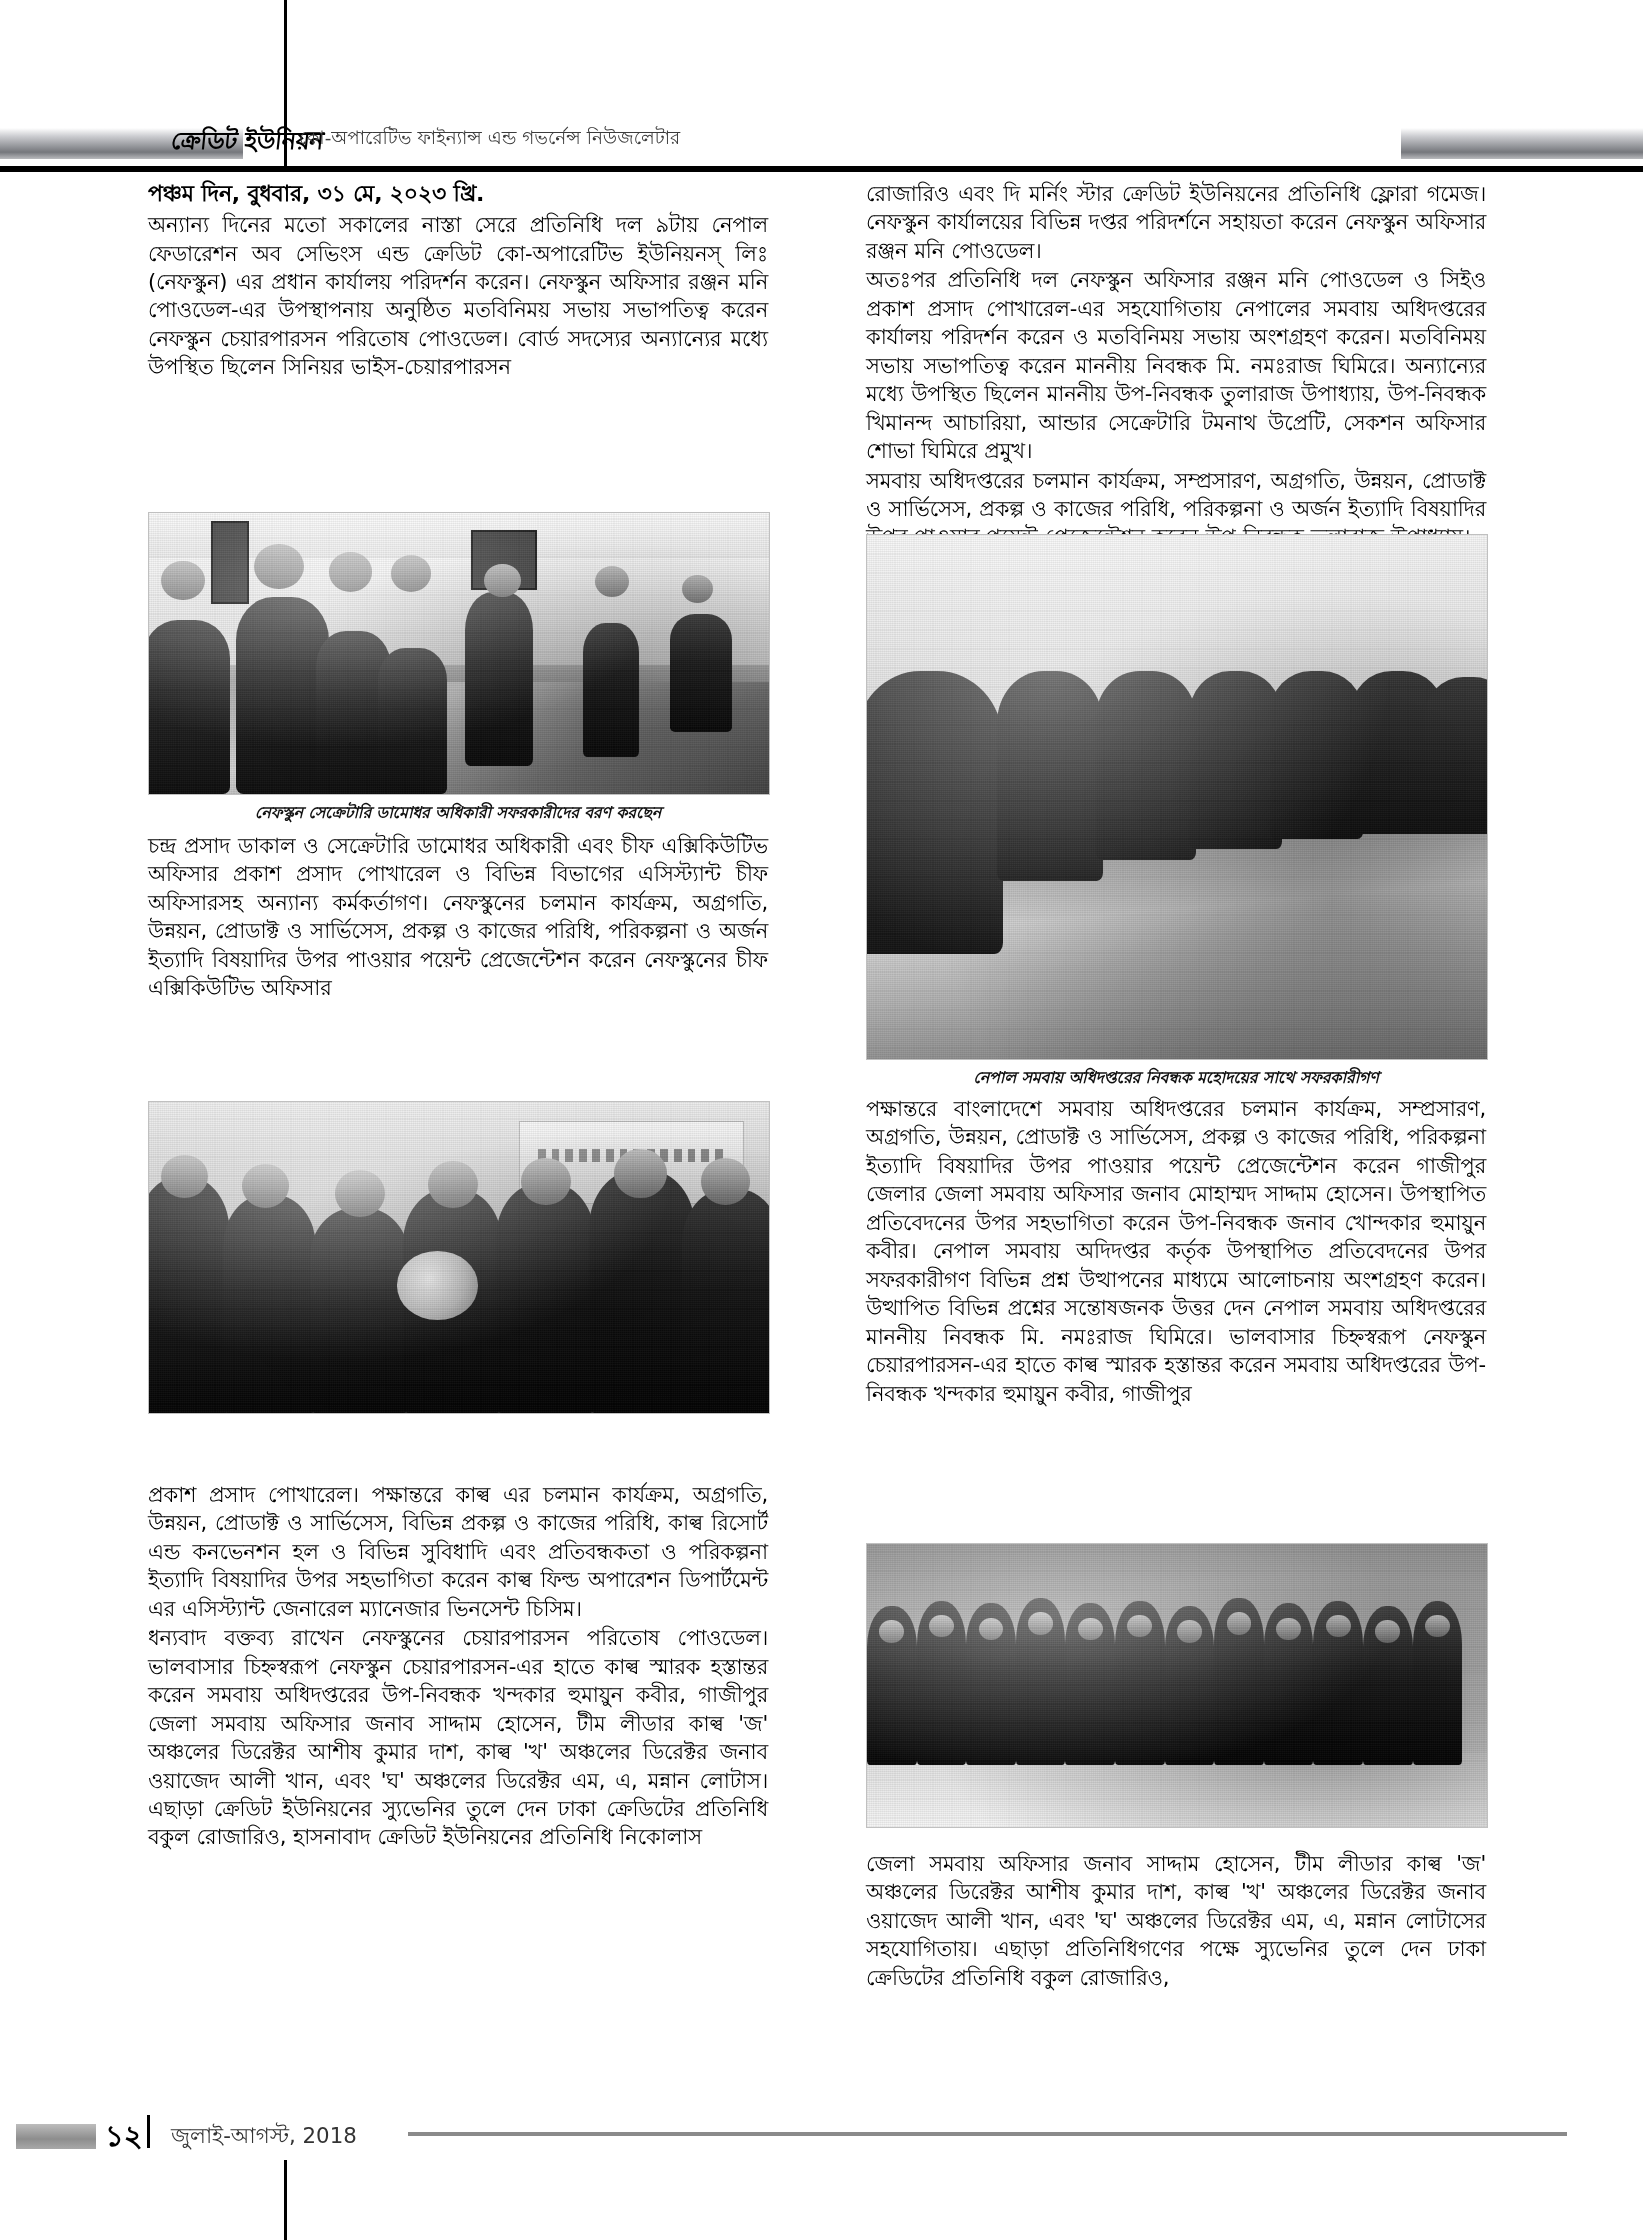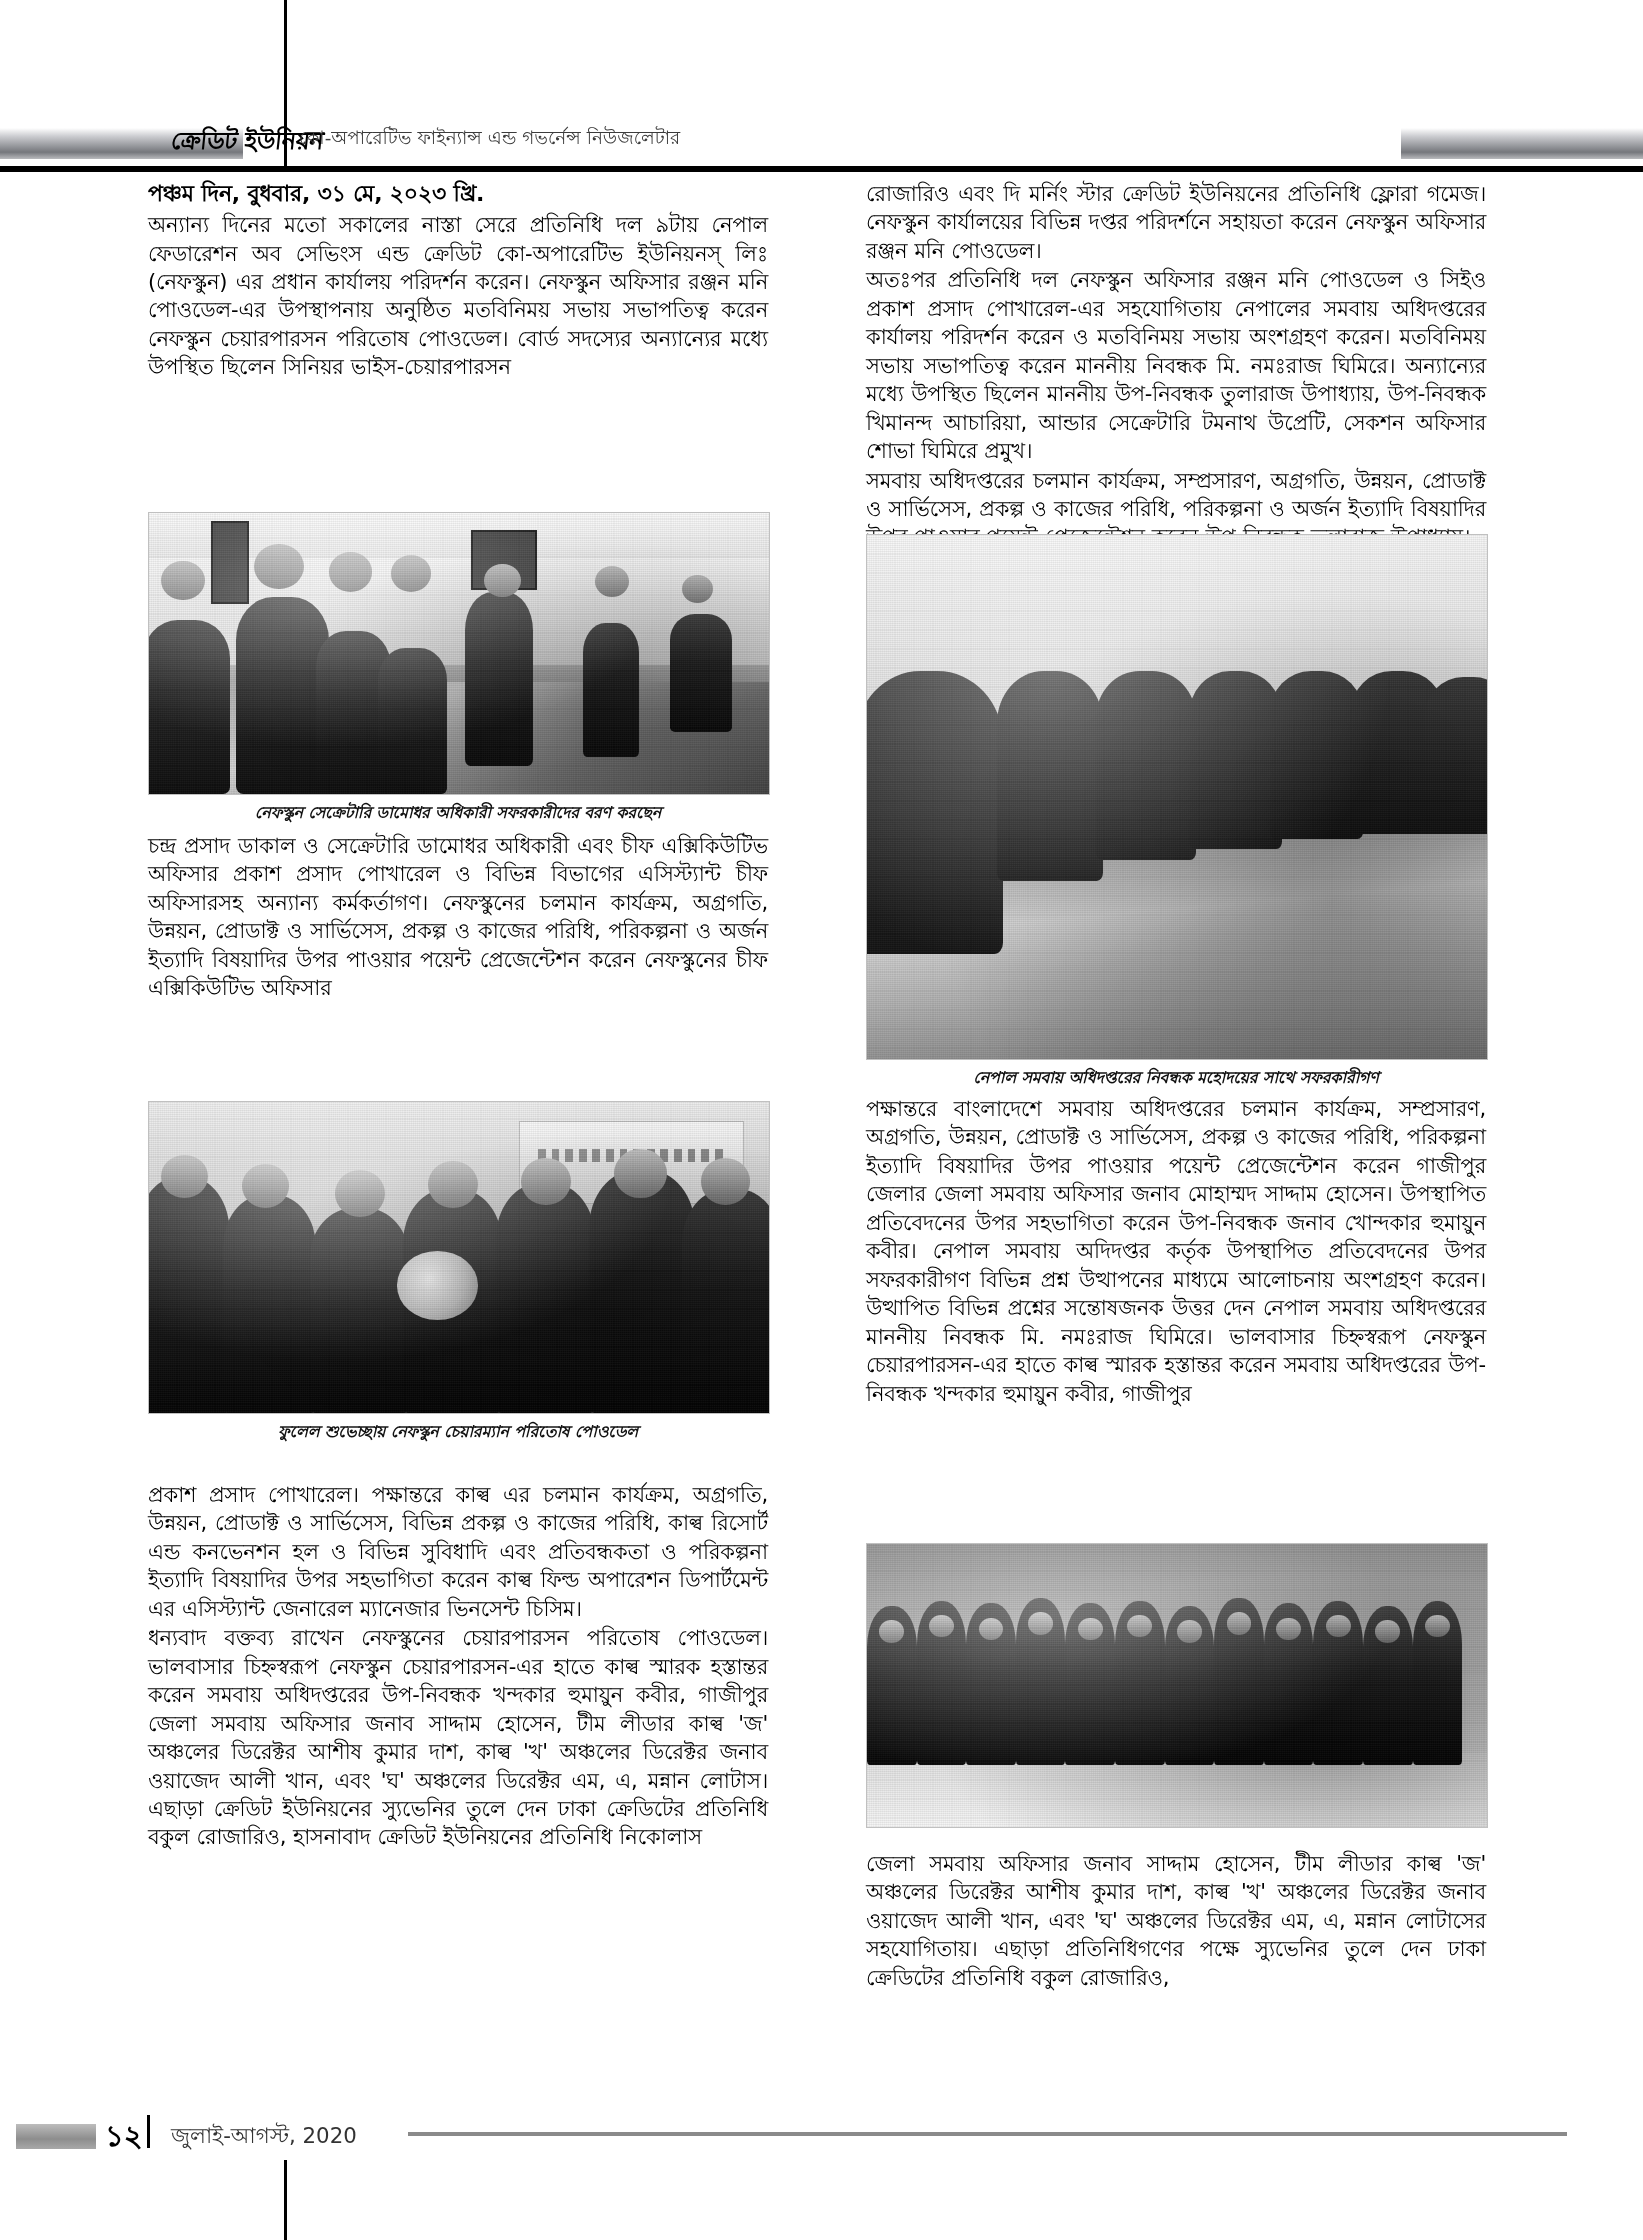--- a/index.html
+++ b/index.html
@@ -230,21 +230,20 @@
       <div class="p" style="left:56%;width:16%;height:74%;"></div>
       <div class="h" style="left:60%;top:18%;width:8%;height:15%;"></div>
       <div class="p" style="left:71%;width:17%;height:78%;"></div>
       <div class="h" style="left:75%;top:15%;width:8.5%;height:16%;"></div>
       <div class="p" style="left:86%;width:16%;height:72%;"></div>
       <div class="h" style="left:89%;top:18%;width:8%;height:15%;"></div>
       <div class="bouquet" style="left:40%;top:48%;width:13%;height:22%;"></div>
       <div class="vig"></div>
         <div class="grain"></div>
     </div>
-    <div class="caption">ফুলেল শুভেচ্ছায় নেফস্কুন চেয়ারম্যান পরিতোষ পোওডেল</div>
   </div>
 
   <div class="col col-left" style="top:1481px;">
     <p class="body">প্রকাশ প্রসাদ পোখারেল। পক্ষান্তরে কাল্ব এর চলমান কার্যক্রম, অগ্রগতি, উন্নয়ন, প্রোডাক্ট ও সার্ভিসেস, বিভিন্ন প্রকল্প ও কাজের পরিধি, কাল্ব রিসোর্ট এন্ড কনভেনশন হল ও বিভিন্ন সুবিধাদি এবং প্রতিবন্ধকতা ও পরিকল্পনা ইত্যাদি বিষয়াদির উপর সহভাগিতা করেন কাল্ব ফিল্ড অপারেশন ডিপার্টমেন্ট এর এসিস্ট্যান্ট জেনারেল ম্যানেজার ভিনসেন্ট চিসিম।</p>
     <p class="body">ধন্যবাদ বক্তব্য রাখেন নেফস্কুনের চেয়ারপারসন পরিতোষ পোওডেল। ভালবাসার চিহ্নস্বরূপ নেফস্কুন চেয়ারপারসন-এর হাতে কাল্ব স্মারক হস্তান্তর করেন সমবায় অধিদপ্তরের উপ-নিবন্ধক খন্দকার হুমায়ুন কবীর, গাজীপুর জেলা সমবায় অফিসার জনাব সাদ্দাম হোসেন, টীম লীডার কাল্ব 'জ' অঞ্চলের ডিরেক্টর আশীষ কুমার দাশ, কাল্ব 'খ' অঞ্চলের ডিরেক্টর জনাব ওয়াজেদ আলী খান, এবং 'ঘ' অঞ্চলের ডিরেক্টর এম, এ, মন্নান লোটাস। এছাড়া ক্রেডিট ইউনিয়নের স্যুভেনির তুলে দেন ঢাকা ক্রেডিটের প্রতিনিধি বকুল রোজারিও, হাসনাবাদ ক্রেডিট ইউনিয়নের প্রতিনিধি নিকোলাস</p>
   </div>
 
   <div class="col col-right">
     <p class="body">রোজারিও এবং দি মর্নিং স্টার ক্রেডিট ইউনিয়নের প্রতিনিধি ফ্লোরা গমেজ। নেফস্কুন কার্যালয়ের বিভিন্ন দপ্তর পরিদর্শনে সহায়তা করেন নেফস্কুন অফিসার রঞ্জন মনি পোওডেল।</p>
     <p class="body">অতঃপর প্রতিনিধি দল নেফস্কুন অফিসার রঞ্জন মনি পোওডেল ও সিইও প্রকাশ প্রসাদ পোখারেল-এর সহযোগিতায় নেপালের সমবায় অধিদপ্তরের কার্যালয় পরিদর্শন করেন ও মতবিনিময় সভায় অংশগ্রহণ করেন। মতবিনিময় সভায় সভাপতিত্ব করেন মাননীয় নিবন্ধক মি. নমঃরাজ ঘিমিরে। অন্যান্যের মধ্যে উপস্থিত ছিলেন মাননীয় উপ-নিবন্ধক তুলারাজ উপাধ্যায়, উপ-নিবন্ধক খিমানন্দ আচারিয়া, আন্ডার সেক্রেটারি টমনাথ উপ্রেটি, সেকশন অফিসার শোভা ঘিমিরে প্রমুখ।</p>
@@ -313,19 +312,19 @@
   </div>
 
   <div class="col col-right" style="top:1850px;">
     <p class="body">জেলা সমবায় অফিসার জনাব সাদ্দাম হোসেন, টীম লীডার কাল্ব 'জ' অঞ্চলের ডিরেক্টর আশীষ কুমার দাশ, কাল্ব 'খ' অঞ্চলের ডিরেক্টর জনাব ওয়াজেদ আলী খান, এবং 'ঘ' অঞ্চলের ডিরেক্টর এম, এ, মন্নান লোটাসের সহযোগিতায়। এছাড়া প্রতিনিধিগণের পক্ষে স্যুভেনির তুলে দেন ঢাকা ক্রেডিটের প্রতিনিধি বকুল রোজারিও,</p>
   </div>
 
   <div class="footer">
     <div class="ft-bar"></div>
     <div class="ft-pageno">১২</div>
     <div class="ft-sep"></div>
-    <div class="ft-date">জুলাই-আগস্ট, 2020</div>
+    <div class="ft-date">জুলাই-আগস্ট, 2018</div>
     <div class="ft-rule"></div>
     <div class="ft-vline"></div>
   </div>
 
 </div>
 
 
 </body></html>

